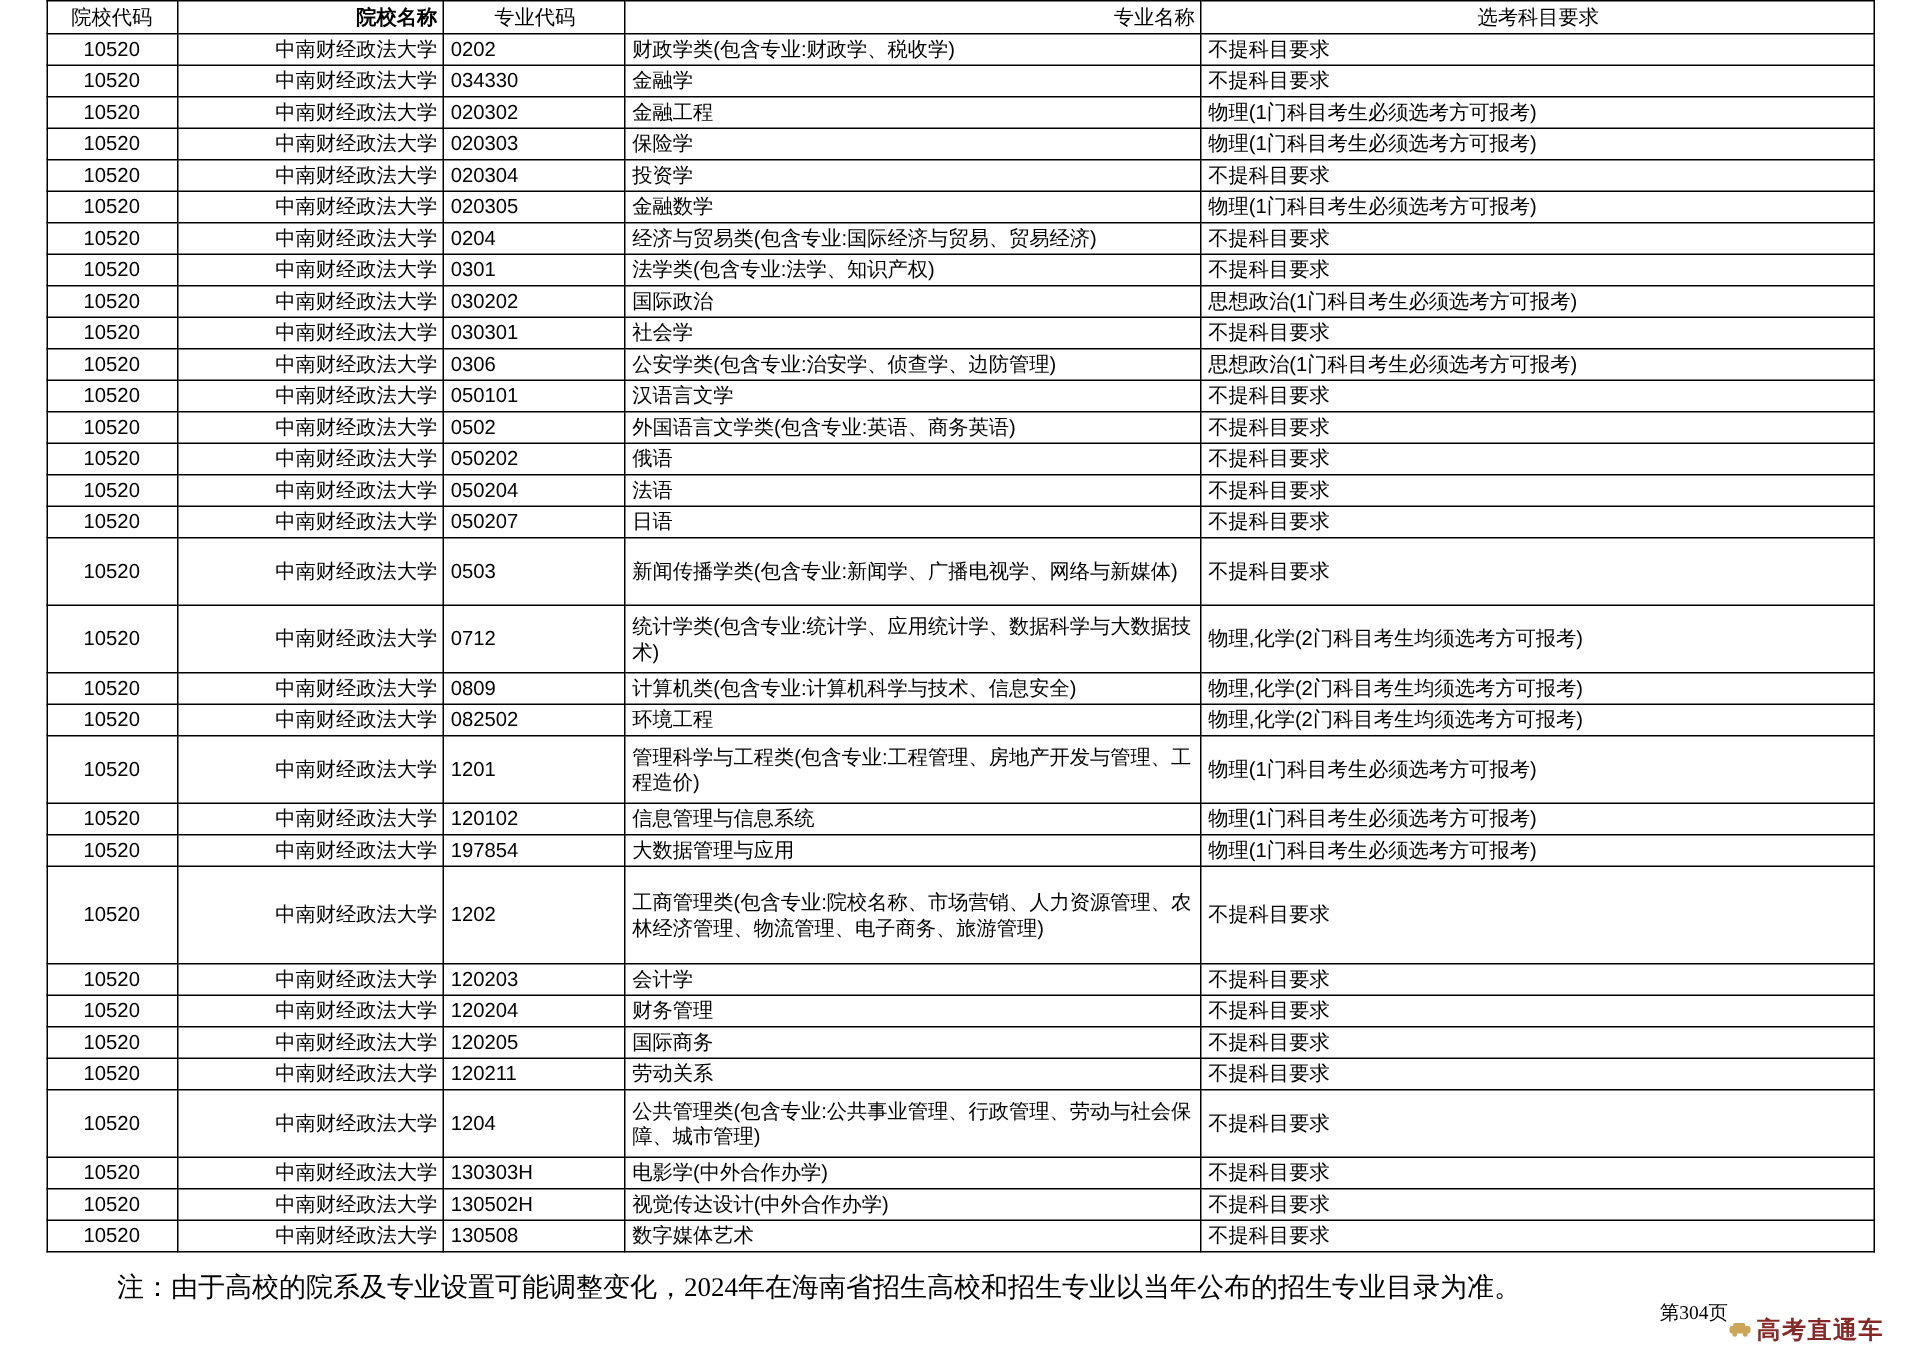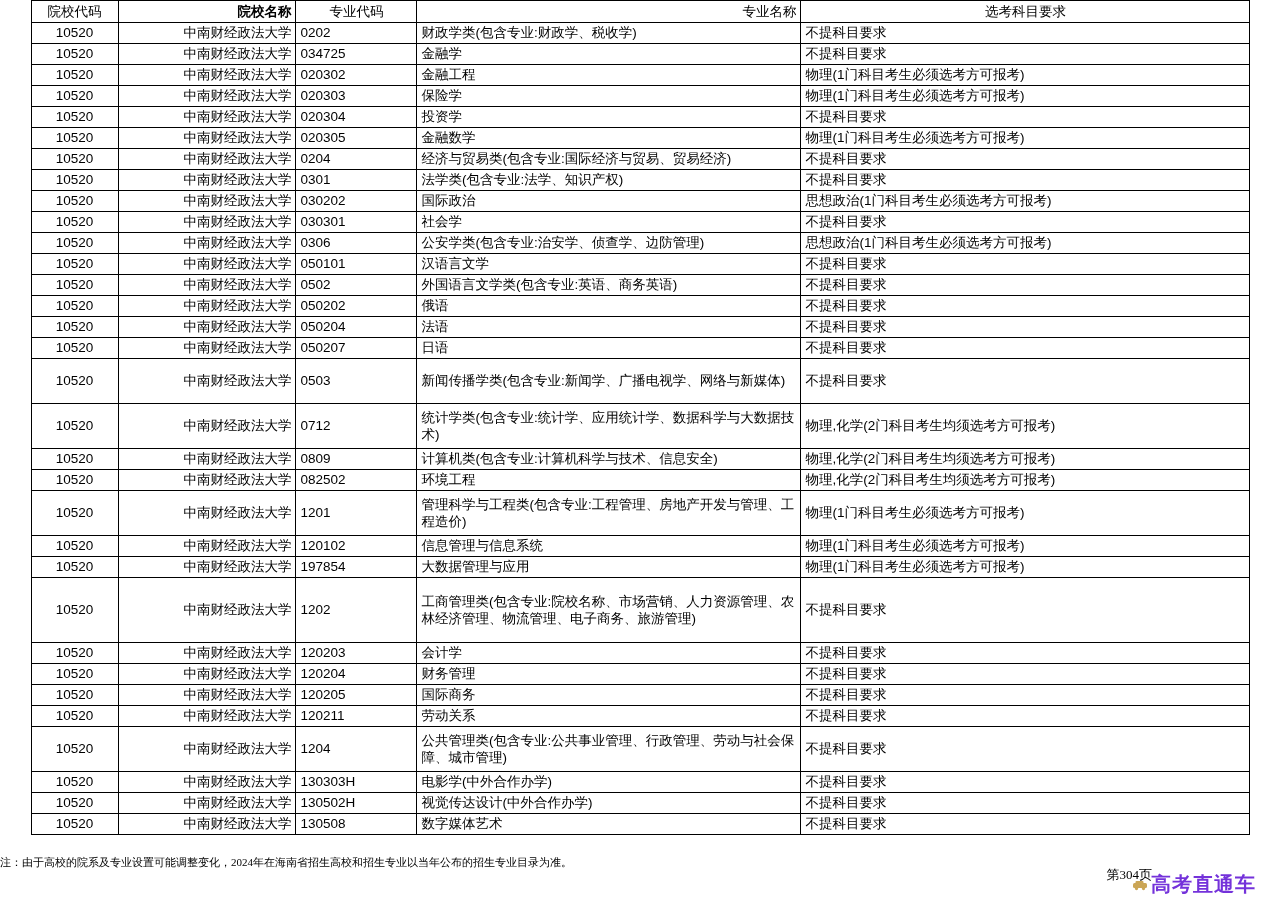--- a/index.html
+++ b/index.html
@@ -56,37 +56,38 @@
   .col-major { width: 375px; text-align: left; padding-left: 5px !important; }
   .col-req { width: 440px; text-align: left; padding-left: 5px !important; }
   tr.row-1 td { height: 18px; }
   tr.row-2 td { height: 42px; }
   tr.row-3 td { height: 62px; }
   .note {
     position: absolute;
     left: 0;
     right: 0;
     bottom: 36px;
-    font-size: 11px;
+    font-size: 18px;
+    padding-left: 78px;
     padding-right: 60px;
     font-family: "Liberation Serif", serif;
   }
   .page-num {
     position: absolute;
     right: 128px;
     bottom: 22px;
     font-size: 13px;
     font-family: "Liberation Serif", serif;
   }
   .watermark {
     position: absolute;
     right: 24px;
     bottom: 8px;
-    font-size: 20px;
-    color: #6d28d9;
+    font-size: 16px;
+    color: #7f1d1d;
     font-weight: bold;
     letter-spacing: 1px;
     opacity: 0.95;
     font-family: "Liberation Serif", serif;
   }
   .wm-wrap { display: flex; align-items: center; gap: 3px; }
   .wm-icon { display: inline-block; }
 </style>
 </head>
 <body>
@@ -108,21 +109,21 @@
         <tr class="row-1">
           <td class="col-code">10520</td>
           <td class="col-school">中南财经政法大学</td>
           <td class="col-major-code">0202</td>
           <td class="col-major">财政学类(包含专业:财政学、税收学)</td>
           <td class="col-req">不提科目要求</td>
         </tr>
         <tr class="row-1">
           <td class="col-code">10520</td>
           <td class="col-school">中南财经政法大学</td>
-          <td class="col-major-code">034725</td>
+          <td class="col-major-code">034330</td>
           <td class="col-major">金融学</td>
           <td class="col-req">不提科目要求</td>
         </tr>
         <tr class="row-1">
           <td class="col-code">10520</td>
           <td class="col-school">中南财经政法大学</td>
           <td class="col-major-code">020302</td>
           <td class="col-major">金融工程</td>
           <td class="col-req">物理(1门科目考生必须选考方可报考)</td>
         </tr>

